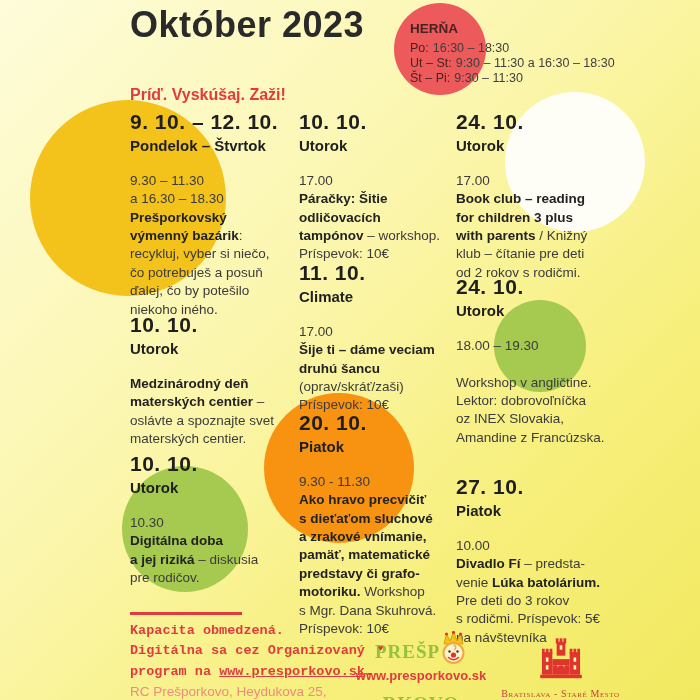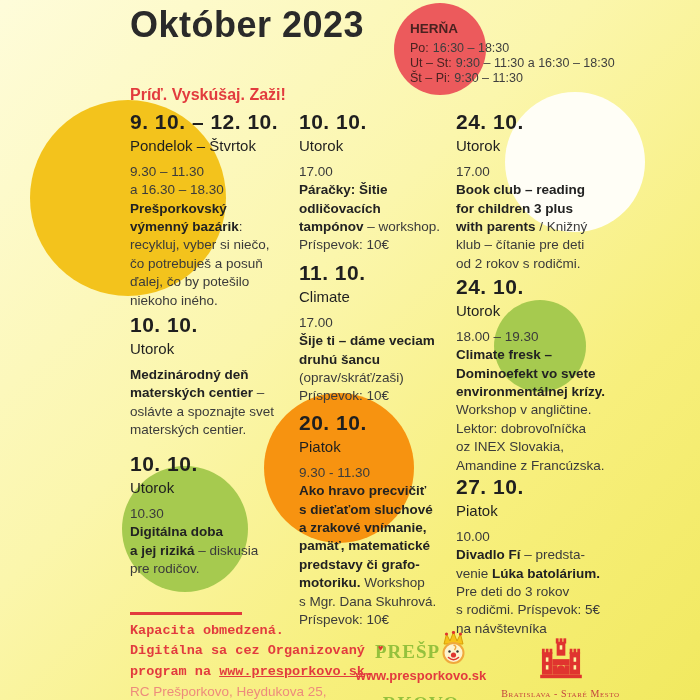--- a/index.html
+++ b/index.html
@@ -20,22 +20,22 @@
 
   .title { left:130px; top:4px; font-size:36px; font-weight:bold; color:#2a2a2a; letter-spacing:0.5px; }
   .subtitle { left:130px; top:60px; font-size:16px; font-weight:bold; color:#e23b3e;margin-top:26px; }
 
   .herna { left:410px; top:21px; font-size:12.5px; line-height:1.2; color:#3e3e3e; white-space:nowrap; }
   .herna-title { font-weight:bold; font-size:13.5px; color:#4a2220; margin-bottom:4px; }
   .herna .lbl { font-weight:normal; color:#4a2220; margin-right:4px; }
 
   .event { position:absolute; z-index:2; }
   .event .date { font-size:21px; font-weight:bold; color:#1f1f1f; letter-spacing:0.5px; }
-  .event .day  { font-size:15px; font-weight:normal; color:#1f1f1f; margin-top:3px; }
-  .event .body { font-size:13.5px; margin-top:9px; line-height:1.36; white-space:pre-line; color:#3b3b3b; }
+  .event .day  { font-size:15px; font-weight:bold; color:#1f1f1f; margin-top:3px; }
+  .event .body { font-size:13.5px; margin-top:18px; line-height:1.36; white-space:pre-line; color:#3b3b3b; }
   .event .body .b { font-weight:bold; color:#222; }
 
   .footer-divider { left:130px; top:612px; width:112px; height:3px; background:#e23b3e; }
   .footer { left:130px; top:621px; font-size:13.5px; line-height:1.5; }
   .footer .f-bold  { font-weight:bold; color:#e23b3e;font-family:Liberation Mono, monospace; }
   .footer .f-light { color:#ed8b7c; }
   .footer a.link { color:#e23b3e; text-decoration:underline; cursor:pointer; }
 
   .logo-presporkovo { left:350px; top:626px; width:142px; text-align:center; }
   .logo-word { position:relative; font-family:"Liberation Serif","DejaVu Serif",serif; font-weight:bold;
@@ -138,23 +138,21 @@
 </span><span class="b">Book club – reading
 for children 3 plus
 with parents</span><span> / Knižný
 klub – čítanie pre deti
 od 2 rokov s rodičmi.</span></div>
   </div>
   <div class="event" style="left:456px;top:275px;width:184px">
     <div class="date">24. 10.</div>
     <div class="day">Utorok</div>
     <div class="body"><span>18.00 – 19.30
-</span><span class="b">Climate fresk –
-Dominoefekt vo svete
-environmentálnej krízy.</span><span>
+</span><span>
 Workshop v angličtine.
 Lektor: dobrovoľníčka
 oz INEX Slovakia,
 Amandine z Francúzska.</span></div>
   </div>
   <div class="event" style="left:456px;top:475px;width:184px">
     <div class="date">27. 10.</div>
     <div class="day">Piatok</div>
     <div class="body"><span>10.00
 </span><span class="b">Divadlo Fí</span><span> – predsta-

